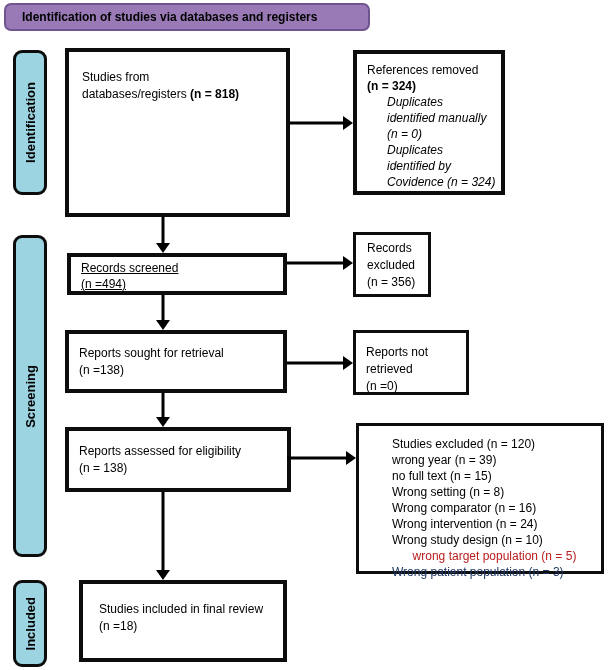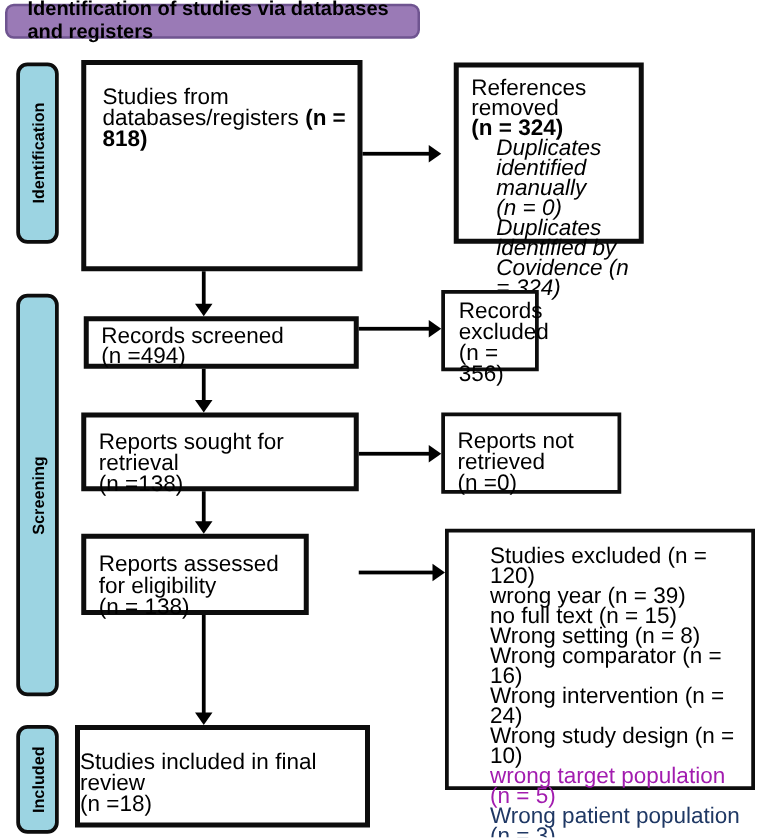--- a/index.html
+++ b/index.html
@@ -3,58 +3,58 @@
 <meta charset="utf-8">
 <style>
   html,body { margin:0; padding:0; background:#ffffff; }
   #canvas {
     position:relative; width:609px; height:670px; background:#ffffff;
     font-family:"Liberation Sans", sans-serif; color:#000;
     overflow:hidden;
   }
   
   .banner {
-    position:absolute; left:4px; top:3px; width:332px; height:28px;
+    position:absolute; left:4px; top:3px; width:366px; height:28px;
     background:var(--banner-fill,#9a7ab6);
     border:2px solid var(--banner-border,#6f5490);
     border-radius:7px;
     display:flex; align-items:center;
     box-sizing:border-box; padding-left:16px;
-    font-size:16px; font-weight:bold;
+    font-size:12px; font-weight:bold;
   }
   
   .stage {
     position:absolute; left:13px; width:34px;
     background:var(--sidebar-fill,#9cd4e2);
     border:3px solid #0d0d0d; border-radius:9px;
     box-sizing:border-box;
     display:flex; align-items:center; justify-content:center;
   }
   .stage-identification { top:50px; height:145px; }
   .stage-screening      { top:235px; height:322px; }
   .stage-included       { top:580px; height:87px; }
   .vlabel {
     writing-mode:vertical-rl; transform:rotate(180deg);
     font-size:13px; font-weight:bold; white-space:nowrap;
   }
   
   .box {
     position:absolute; background:#fff; border:4px solid #0d0d0d;
-    box-sizing:border-box; font-size:18px; line-height:17px;
+    box-sizing:border-box; font-size:12px; line-height:17px;
   }
   .box-thin { border-width:3px; }
   .box-studies-from        { left:65px;  top:48px;  width:225px; height:169px; padding:17px 6px 0 13px; }
-  .box-refs-removed        { left:363px; top:50px;  width:152px; height:145px; padding:8px 4px 0 10px; line-height:16px; }
-  .box-records-screened    { left:67px;  top:253px; width:220px; height:42px;  padding:3px 6px 0 10px;  line-height:16px; }
+  .box-refs-removed        { left:353px; top:50px;  width:152px; height:145px; padding:8px 4px 0 10px; line-height:16px; }
+  .box-records-screened    { left:67px;  top:253px; width:220px; height:42px;  padding:3px 6px 0 10px;  line-height:16px;text-decoration:underline; }
   .box-records-excluded    { left:353px; top:232px; width:78px;  height:65px;  padding:5px 4px 0 11px; }
   .box-reports-sought      { left:65px;  top:330px; width:222px; height:63px;  padding:11px 24px 0 10px; }
-  .box-reports-not-retr    { left:353px; top:330px; width:144px; height:65px;  padding:11px 4px 0 10px; }
-  .box-reports-assessed    { left:65px;  top:427px; width:182px; height:65px;  padding:12px 6px 0 10px; }
-  .box-studies-excluded    { left:356px; top:423px; width:248px; height:209px; padding:10px 4px 0 33px; line-height:16px; }
-  .box-studies-included    { left:60px;  top:580px; width:236px; height:82px;  padding:17px 6px 0 0; }
+  .box-reports-not-retr    { left:353px; top:330px; width:116px; height:65px;  padding:11px 4px 0 10px; }
+  .box-reports-assessed    { left:65px;  top:427px; width:226px; height:65px;  padding:12px 6px 0 10px; }
+  .box-studies-excluded    { left:356px; top:423px; width:248px; height:151px; padding:10px 4px 0 33px; line-height:16px; }
+  .box-studies-included    { left:79px;  top:580px; width:208px; height:82px;  padding:17px 6px 0 16px; }
   .indent { padding-left:22px; }
   .indent-refs { padding-left:20px;font-style:italic; }
   .bold { font-weight:bold; }
   
   .arrow-down { position:absolute; width:14px; }
   .arrow-down::before {
     content:""; position:absolute; left:50%; transform:translateX(-50%);
     top:0; bottom:8px; width:3px; background:#000;
   }
   .arrow-down::after {
@@ -148,21 +148,21 @@
 
   <div class="box box-thin box-studies-excluded">
     <div>
         <div>Studies excluded (n = 120)</div>
         <div>wrong year (n = 39)</div>
         <div>no full text (n = 15)</div>
         <div>Wrong setting (n = 8)</div>
         <div>Wrong comparator (n = 16)</div>
         <div>Wrong intervention (n = 24)</div>
         <div>Wrong study design (n = 10)</div>
-        <div style="color: #a21caf;">wrong target population (n = 5)</div>
+        <div style="color: #b91c1c; text-align: center;">wrong target population (n = 5)</div>
         <div style="color: rgb(31, 56, 100);">Wrong patient population (n = 3)</div>
       </div>
   </div>
 
   <div class="box box-studies-included">
     <div>Studies included in final review</div>
     <div>(n =18)</div>
   </div>
 
   <div class="arrow-right ar1"></div>

